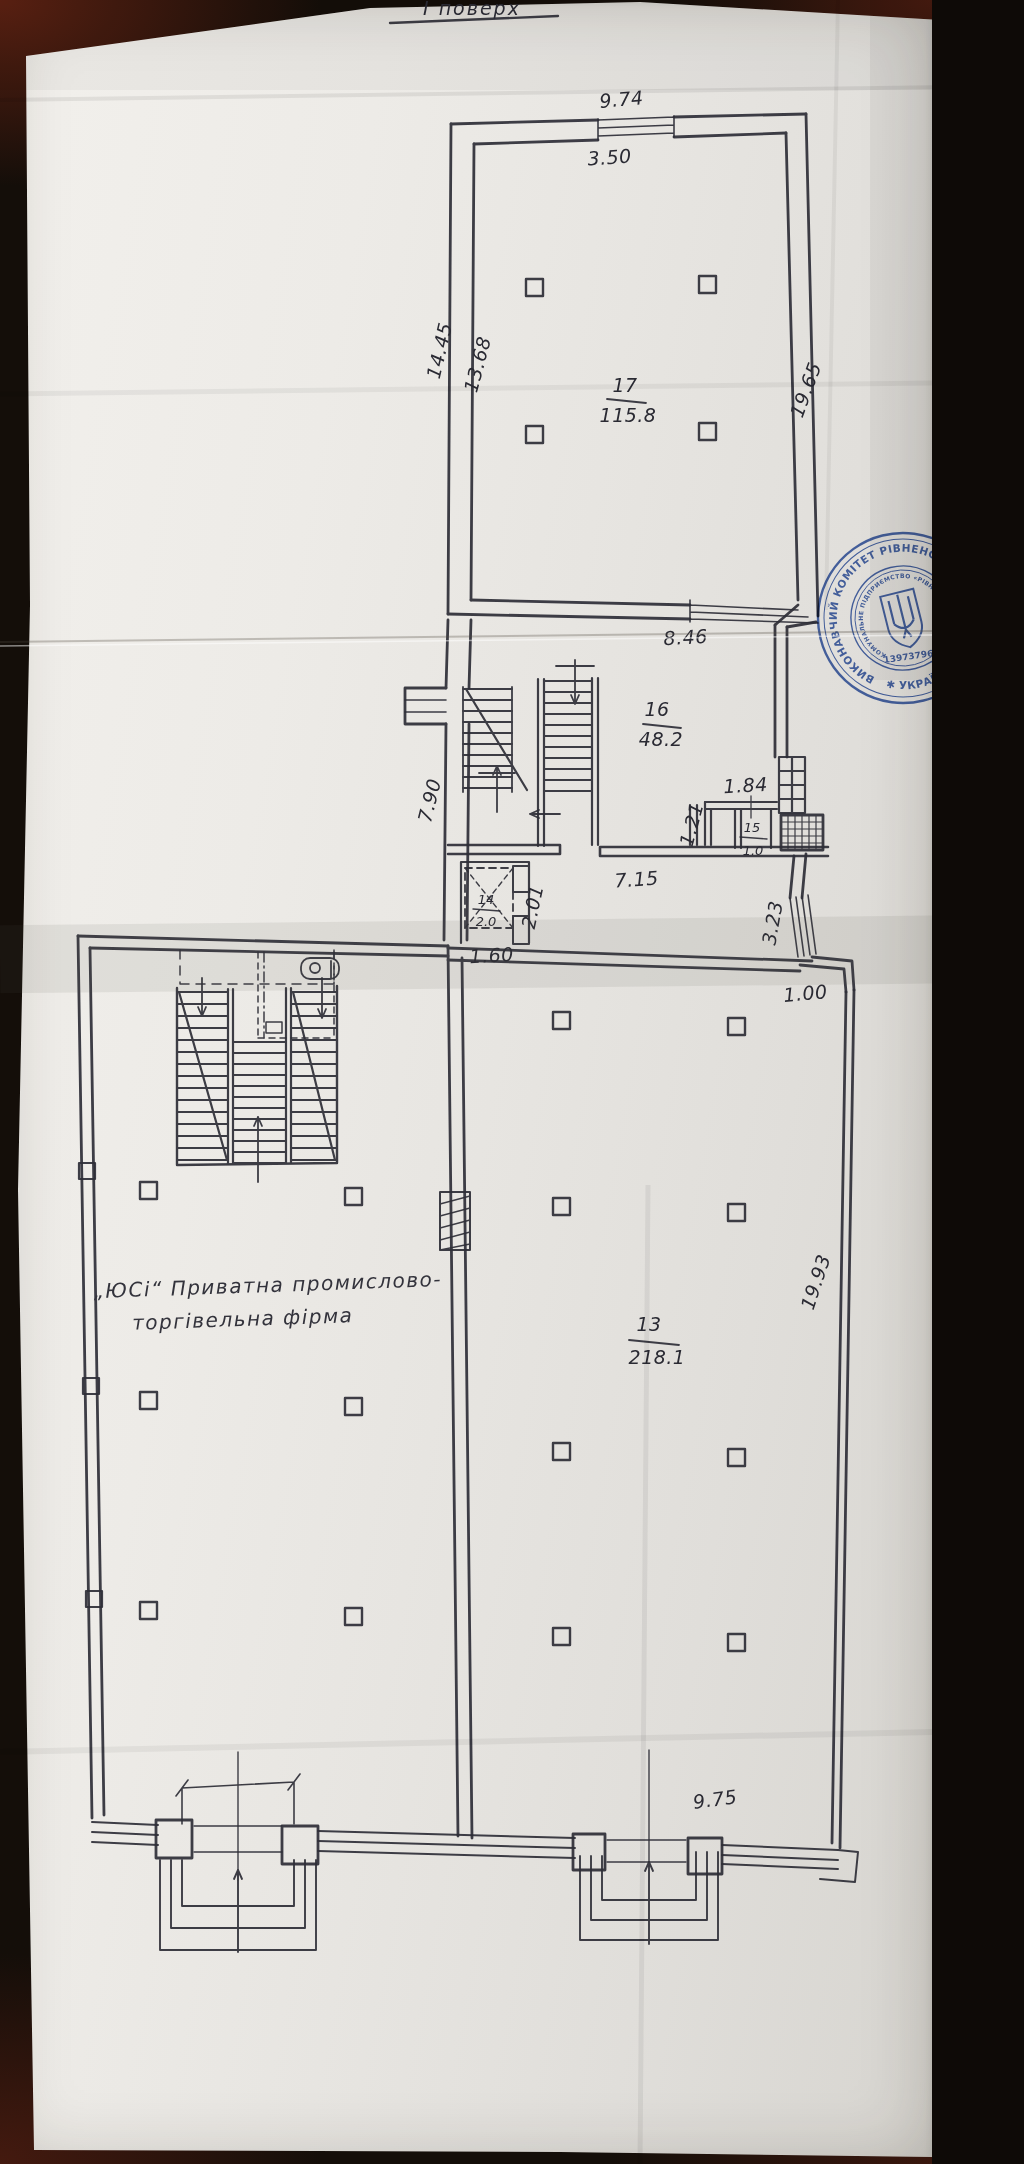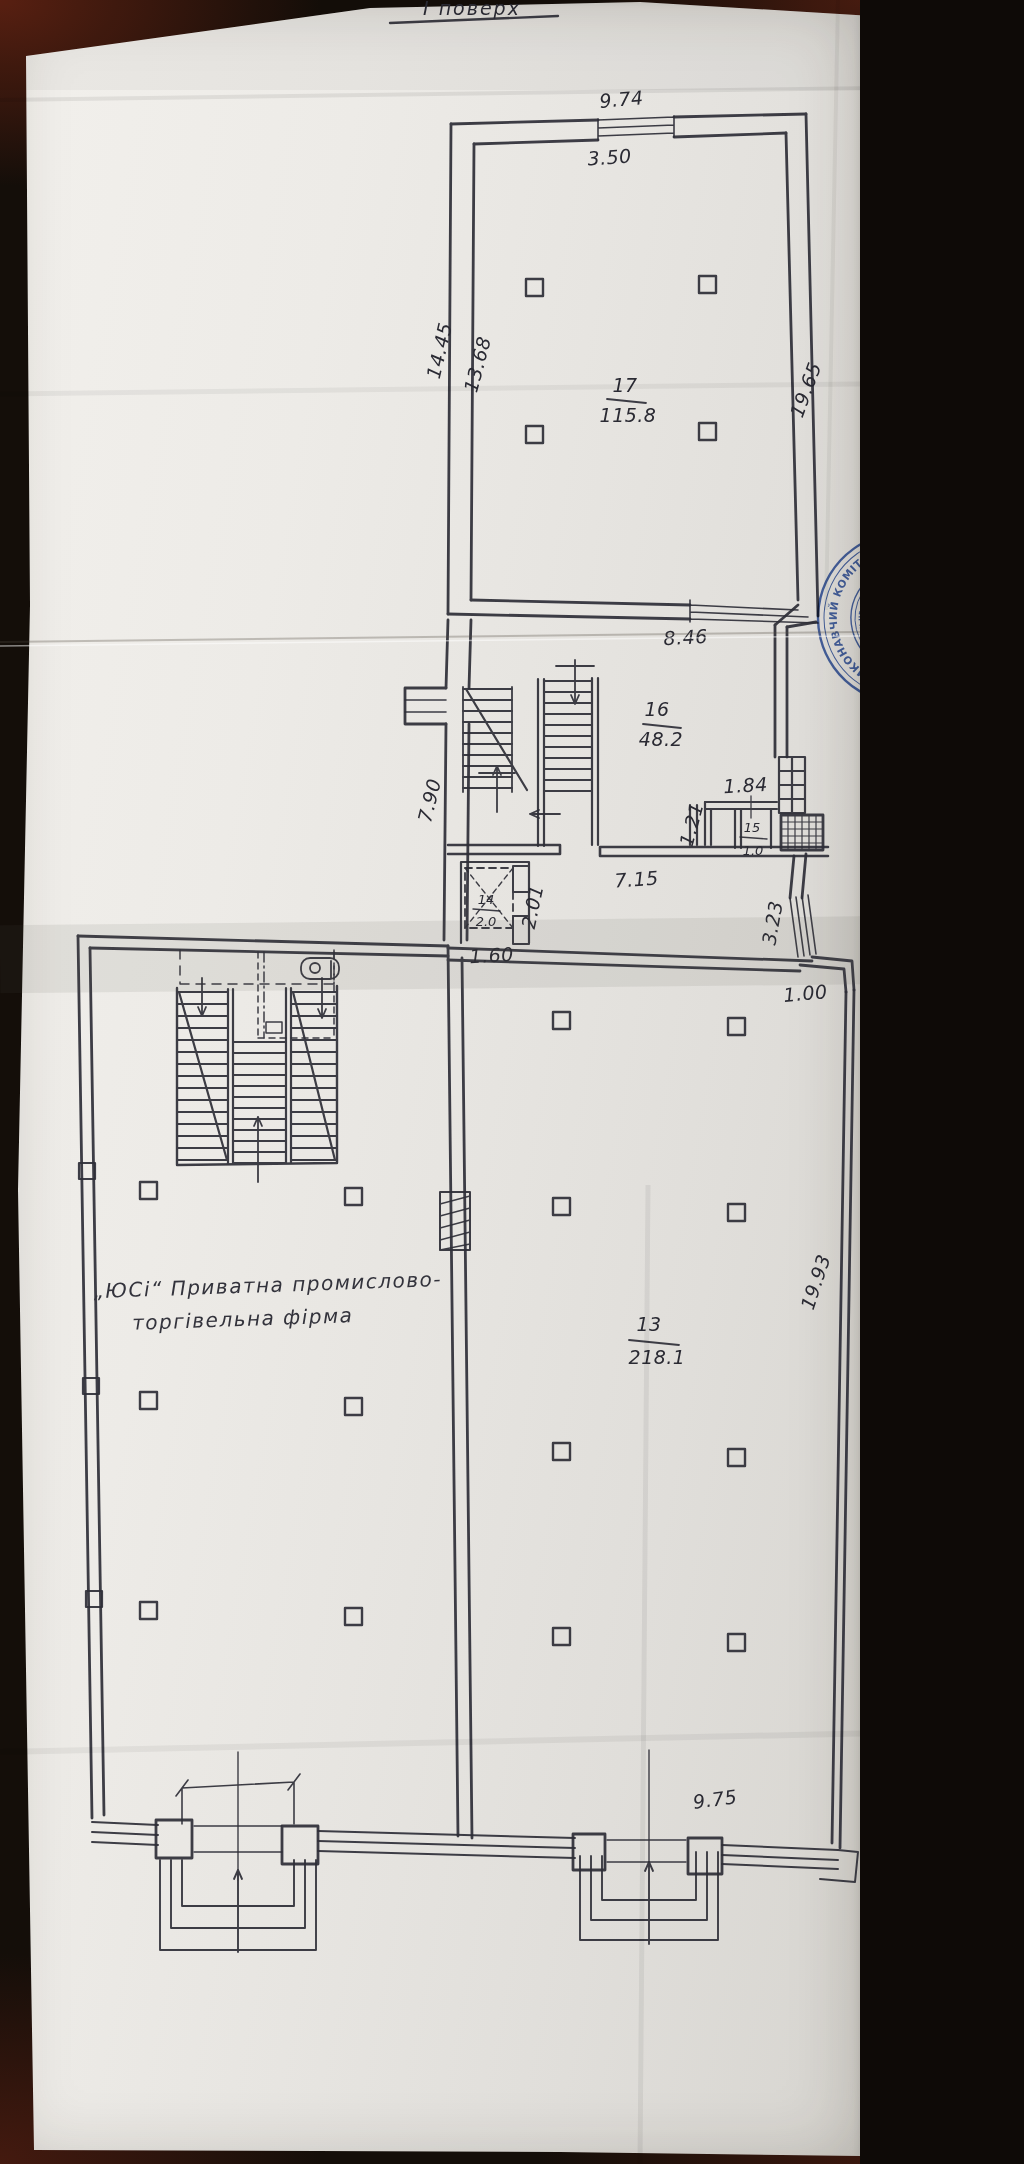--- a/index.html
+++ b/index.html
@@ -1,16 +1,16 @@
 <!DOCTYPE html>
 <html><head>
 <meta charset="utf-8">
 <style>
   html,body{margin:0;padding:0;background:#0e0a07;}
-  .scene{position:relative;width:860px;height:2164px;overflow:hidden;
+  .scene{position:relative;width:932px;height:2164px;overflow:hidden;
     background-color:#140e09;
     background-image:
       radial-gradient(520px 300px at 0% 0%, rgba(150,48,26,.55), rgba(0,0,0,0) 62%),
       radial-gradient(430px 240px at 100% 0%, rgba(125,42,24,.5), rgba(0,0,0,0) 60%),
       radial-gradient(520px 340px at 0% 100%, rgba(135,42,24,.42), rgba(0,0,0,0) 62%),
       radial-gradient(520px 340px at 100% 100%, rgba(110,36,20,.42), rgba(0,0,0,0) 62%);
   }
   .paper{position:absolute;inset:0;
     background:
       linear-gradient(100deg,#f2f0ec 0%,#edebe7 30%,#e7e5e1 52%,#e0deda 75%,#d7d5d0 100%);

